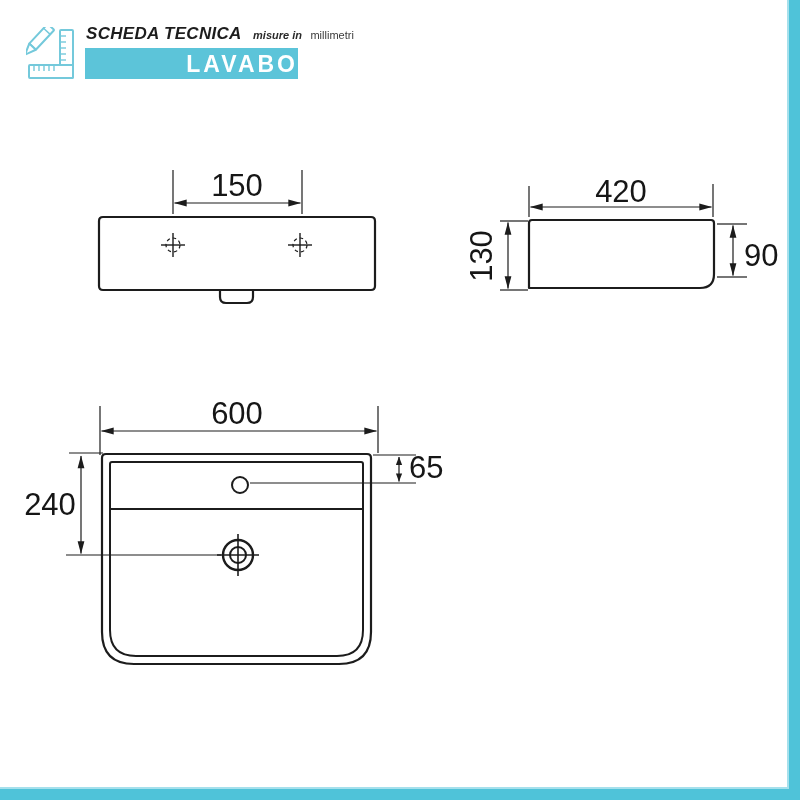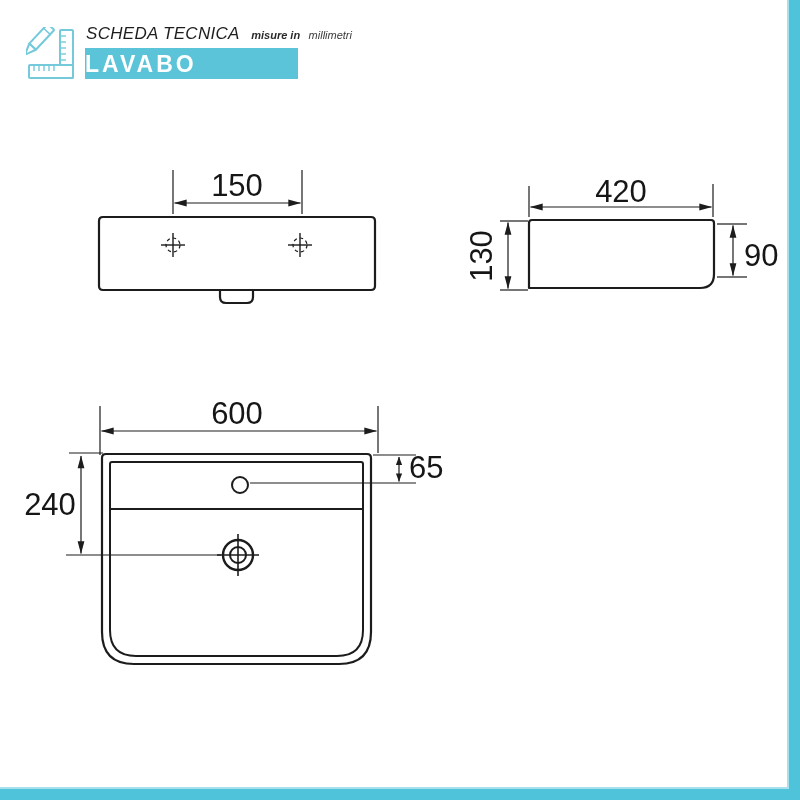--- a/index.html
+++ b/index.html
@@ -8,26 +8,26 @@
     background:#ffffff;
     font-family:"Liberation Sans","DejaVu Sans",sans-serif;
   }
   
   .stripe-right  { position:absolute; top:0; right:0; width:11px; height:800px; background:#4fc3d9; border-left:2px solid #a5e0ec; }
   .stripe-bottom { position:absolute; left:0; bottom:0; width:789px; height:11px; background:#4fc3d9; border-top:2px solid #a5e0ec; }
 
   
   .logo { position:absolute; left:26px; top:27px; width:52px; height:56px; }
   .title-row { position:absolute; left:86px; top:24px; white-space:nowrap; }
-  .title-main { font-size:17px; font-weight:normal; font-style:italic; color:#1d1d1d; letter-spacing:.3px; }
+  .title-main { font-size:17px; font-weight:bold; font-style:italic; color:#1d1d1d; letter-spacing:.3px; }
   .subtitle-bold { font-size:11px; font-style:italic; font-weight:bold; color:#2a2a2a; margin-left:7px;text-align:center; }
-  .subtitle-rest { font-size:11px; font-style:italic; color:#3a3a3a; margin-left:4px; }
+  .subtitle-rest { font-size:11px; color:#3a3a3a; margin-left:4px; }
   .banner {
     position:absolute; left:85px; top:48px; width:213px; height:31px;
-    background:#5cc4d9; color:#ffffff; text-align:left; line-height:32px;
+    background:#5cc4d9; color:#ffffff; text-align:right; line-height:32px;
     font-size:23px; font-weight:bold; letter-spacing:3px;
   }
 
   
   .drawing { position:absolute; left:0; top:0; }
   .obj  { fill:none; stroke:#1c1c1c; stroke-width:2.2; stroke-linejoin:round; stroke-linecap:round; }
   .obj2 { fill:none; stroke:#1c1c1c; stroke-width:2;   stroke-linejoin:round; }
   .dim  { fill:none; stroke:#1c1c1c; stroke-width:1.2; }
   .dimline  { marker-start:url(#arr);  marker-end:url(#arr); }
   .dimlineS { marker-start:url(#arrS); marker-end:url(#arrS); }

